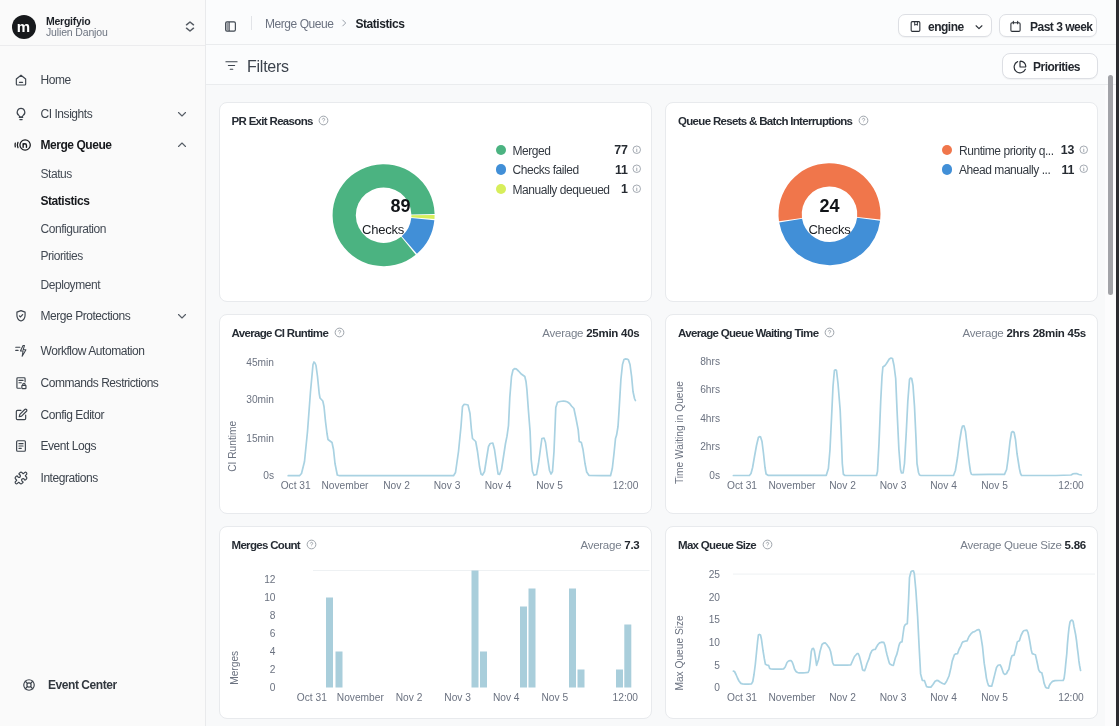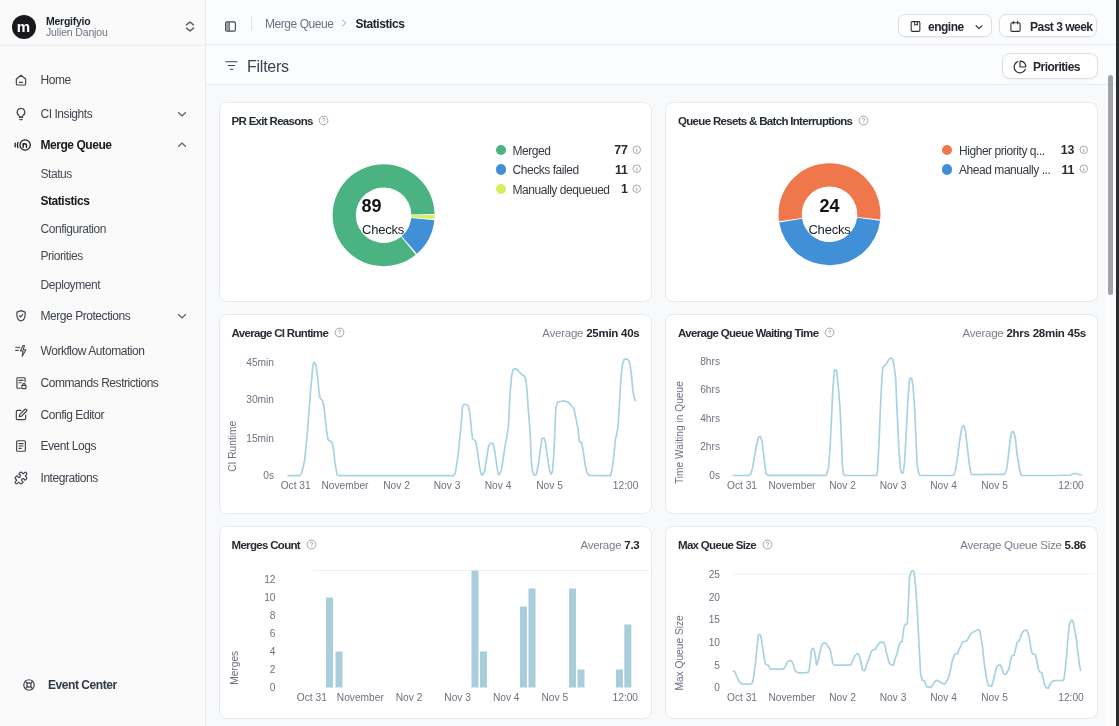--- a/index.html
+++ b/index.html
@@ -202,21 +202,21 @@
     <div class="ctitle">PR Exit Reasons<span class="qm"><svg class="ic-s" width="11" height="11" viewBox="0 0 24 24" fill="none" stroke="#9aa0a8" stroke-width="2.1">
             <circle cx="12" cy="12" r="9.5"></circle>
             <path d="M9.6 9a2.5 2.5 0 0 1 4.9.8c0 1.7-2.5 2.2-2.5 3.4" stroke-linecap="round"></path>
             <circle cx="12" cy="16.8" r="0.6" fill="#9aa0a8" stroke="none"></circle>
           </svg></span></div>
     <svg width="433" height="200" viewBox="0 0 433 200" style="position:absolute;left:0;top:0">
         <path d="M214.60 112.11 A51 51 0 0 1 214.46 115.94 L191.33 114.24 A27.8 27.8 0 0 0 191.40 112.15 Z" fill="#d7ee5b"></path>
         <path d="M214.34 117.35 A51 51 0 0 1 196.92 150.81 L181.77 133.24 A27.8 27.8 0 0 0 191.26 115.01 Z" fill="#418fd7"></path>
         <path d="M195.76 151.78 A51 51 0 1 1 214.59 111.04 L191.39 111.57 A27.8 27.8 0 1 0 181.13 133.77 Z" fill="#4bb381"></path>
       </svg>
-    <div class="dtxt1" style="left:112px;top:93.5px">89</div>
+    <div class="dtxt1" style="left:141px;top:93.5px">89</div>
     <div class="dtxt2" style="left:123.6px;top:119.5px">Checks</div>
     <div class="leg" style="top:40.5px;width:150px">
       <span class="dot" style="background:#4bb381"></span>
         <span class="lab">Merged</span>
       <span class="val">77</span>
       <span class="inf">
           <svg class="ic-s" width="9.5" height="9.5" viewBox="0 0 24 24" fill="none" stroke="#8c939d" stroke-width="2">
             <circle cx="12" cy="12" r="9.5"></circle>
             <path d="M12 10.5V17" stroke-linecap="round"></path>
             <circle cx="12" cy="7.2" r="0.7" fill="#8c939d" stroke="none"></circle>
@@ -256,21 +256,21 @@
             <circle cx="12" cy="16.8" r="0.6" fill="#9aa0a8" stroke="none"></circle>
           </svg></span></div>
     <svg width="433" height="200" viewBox="0 0 433 200" style="position:absolute;left:0;top:0">
         <path d="M214.08 117.77 A51 51 0 0 1 113.20 119.62 L136.08 115.79 A27.8 27.8 0 0 0 191.07 114.78 Z" fill="#418fd7"></path>
         <path d="M112.98 118.21 A51 51 0 1 1 214.23 116.44 L191.15 114.06 A27.8 27.8 0 1 0 135.96 115.02 Z" fill="#f0764b"></path>
       </svg>
     <div class="dtxt1" style="left:123.5px;top:93.5px">24</div>
     <div class="dtxt2" style="left:123.5px;top:119.5px">Checks</div>
     <div class="leg" style="top:40.5px;width:150px">
       <span class="dot" style="background:#f0764b"></span>
-        <span class="lab">Higher priority q...</span>
+        <span class="lab">Runtime priority q...</span>
       <span class="val">13</span>
       <span class="inf">
           <svg class="ic-s" width="9.5" height="9.5" viewBox="0 0 24 24" fill="none" stroke="#8c939d" stroke-width="2">
             <circle cx="12" cy="12" r="9.5"></circle>
             <path d="M12 10.5V17" stroke-linecap="round"></path>
             <circle cx="12" cy="7.2" r="0.7" fill="#8c939d" stroke="none"></circle>
           </svg>
         </span>
     </div>
     <div class="leg" style="top:60.2px;width:150px">

